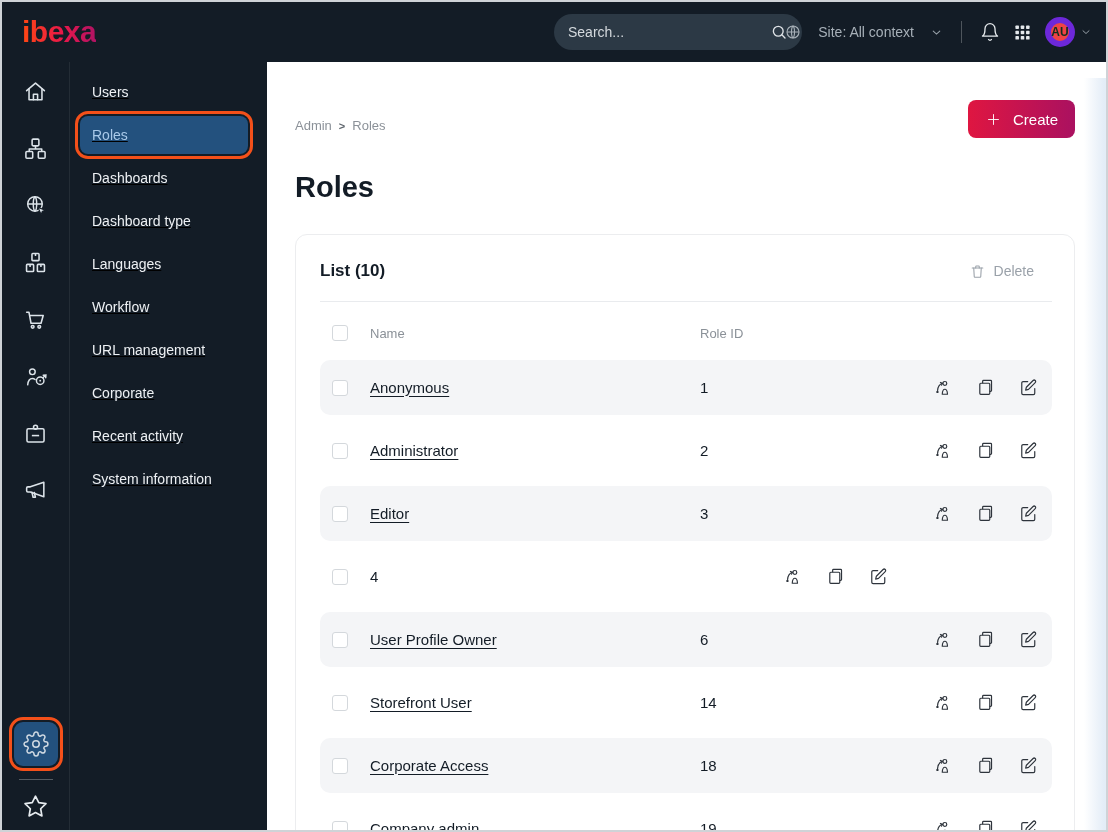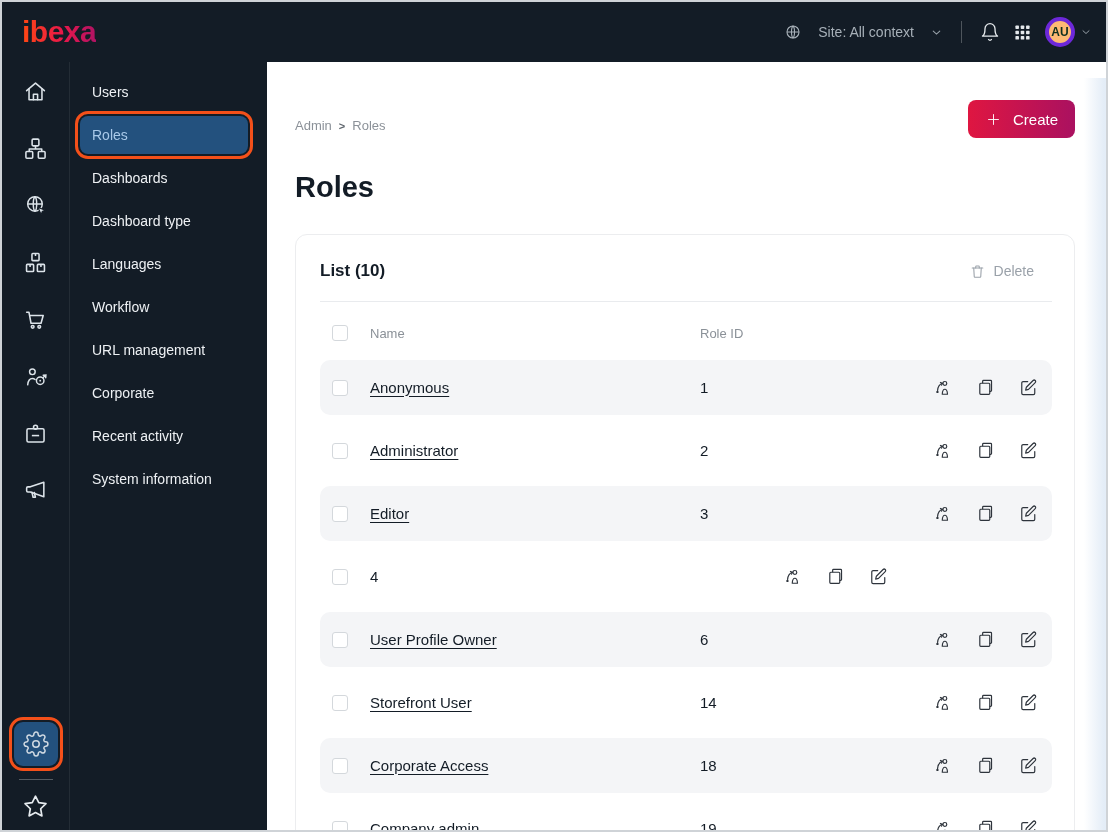--- a/index.html
+++ b/index.html
@@ -36,22 +36,22 @@
   .top-right{
     position:absolute; right:14px; top:0; height:60px;
     display:flex; align-items:center; gap:14px;
   }
   .site-context{ display:flex; align-items:center; gap:16px; cursor:pointer; }
   .site-context .label{ color:#a7b0b8; font-size:14px; }
   .vdiv{ width:1px; height:22px; background:rgba(255,255,255,.25); margin:0 4px; }
   .tb-icon-btn{ background:none; border:none; padding:0; cursor:pointer; display:flex; align-items:center; }
   .user-menu{ display:flex; align-items:center; gap:5px; cursor:pointer; }
   .avatar{
-    width:30px; height:30px; border-radius:50%; background:#fdba74;
-    border:4px solid #6d28d9; color:#10301f; font-size:12px; font-weight:700;
+    width:30px; height:30px; border-radius:50%; background:#ef4444;
+    border:6px solid #6d28d9; color:#10301f; font-size:12px; font-weight:700;
     display:flex; align-items:center; justify-content:center;
   }
 
   
   .shell{ flex:1; display:flex; min-height:0; }
 
   
   .rail{
     width:68px; flex:none; background:#131c26; border-right:1px solid rgba(255,255,255,.07);
     display:flex; flex-direction:column; align-items:center; padding-top:16px;
@@ -62,21 +62,21 @@
   .gear-box{
     width:44px; height:44px; border-radius:9px; background:#23517e;
     display:flex; align-items:center; justify-content:center; cursor:pointer; border:none;
     color:#cfd9e2;
   }
   .annotated{ outline:3px solid #f4501a; outline-offset:2px; }
   .rail-divider{ width:34px; height:1px; background:rgba(255,255,255,.28); margin:13px 0; }
   .star-btn{ background:none; border:none; padding:0; cursor:pointer; color:#e6ebef; display:flex; }
 
   
-  .menu{ width:197px; flex:none; background:#131c26; padding-top:11px; }
+  .menu{ width:197px; flex:none; background:#131c26; padding-top:11px;text-decoration:underline; }
   .menu-item{
     height:38px; margin:0 19px 5px 10px; padding-left:12px; border-radius:8px;
     display:flex; align-items:center; color:#eef1f4; font-size:14px; cursor:pointer;
   }
   .menu-item.selected{ background:#23517e; color:#a9c9e9; }
 
   
   .main{ flex:1; background:#fff; position:relative; overflow:hidden; padding:16px 31px 0 28px;margin-top:16px; }
   .scroll-strip{
     position:absolute; right:0; top:0; bottom:0; width:22px;
@@ -122,20 +122,29 @@
   svg{ display:block; }
 </style>
 </head>
 <body>
 
 <div class="frame">
 
   <header class="topbar">
     <div class="logo">ibexa</div>
 
+    <div class="search">
+      <input type="text" placeholder="Search..." style="">
+      <span>
+        <svg width="18" height="18" viewBox="0 0 24 24" fill="none" stroke="#dfe3e7" stroke-width="1.8" stroke-linecap="round">
+          <circle cx="11" cy="11" r="6.5"></circle>
+            <path d="M15.8 15.8 20 20"></path>
+        </svg>
+      </span>
+    </div>
 
     <div class="top-right">
       <div class="site-context">
         <span>
           <svg width="18" height="18" viewBox="0 0 24 24" fill="none" stroke="#a7b0b8" stroke-width="1.5">
             <circle cx="12" cy="12" r="8"></circle>
               <path d="M4 12h16M12 4c-2.7 2.3-2.7 13.7 0 16M12 4c2.7 2.3 2.7 13.7 0 16"></path>
           </svg>
         </span>
         <span class="label">Site: All context</span>

